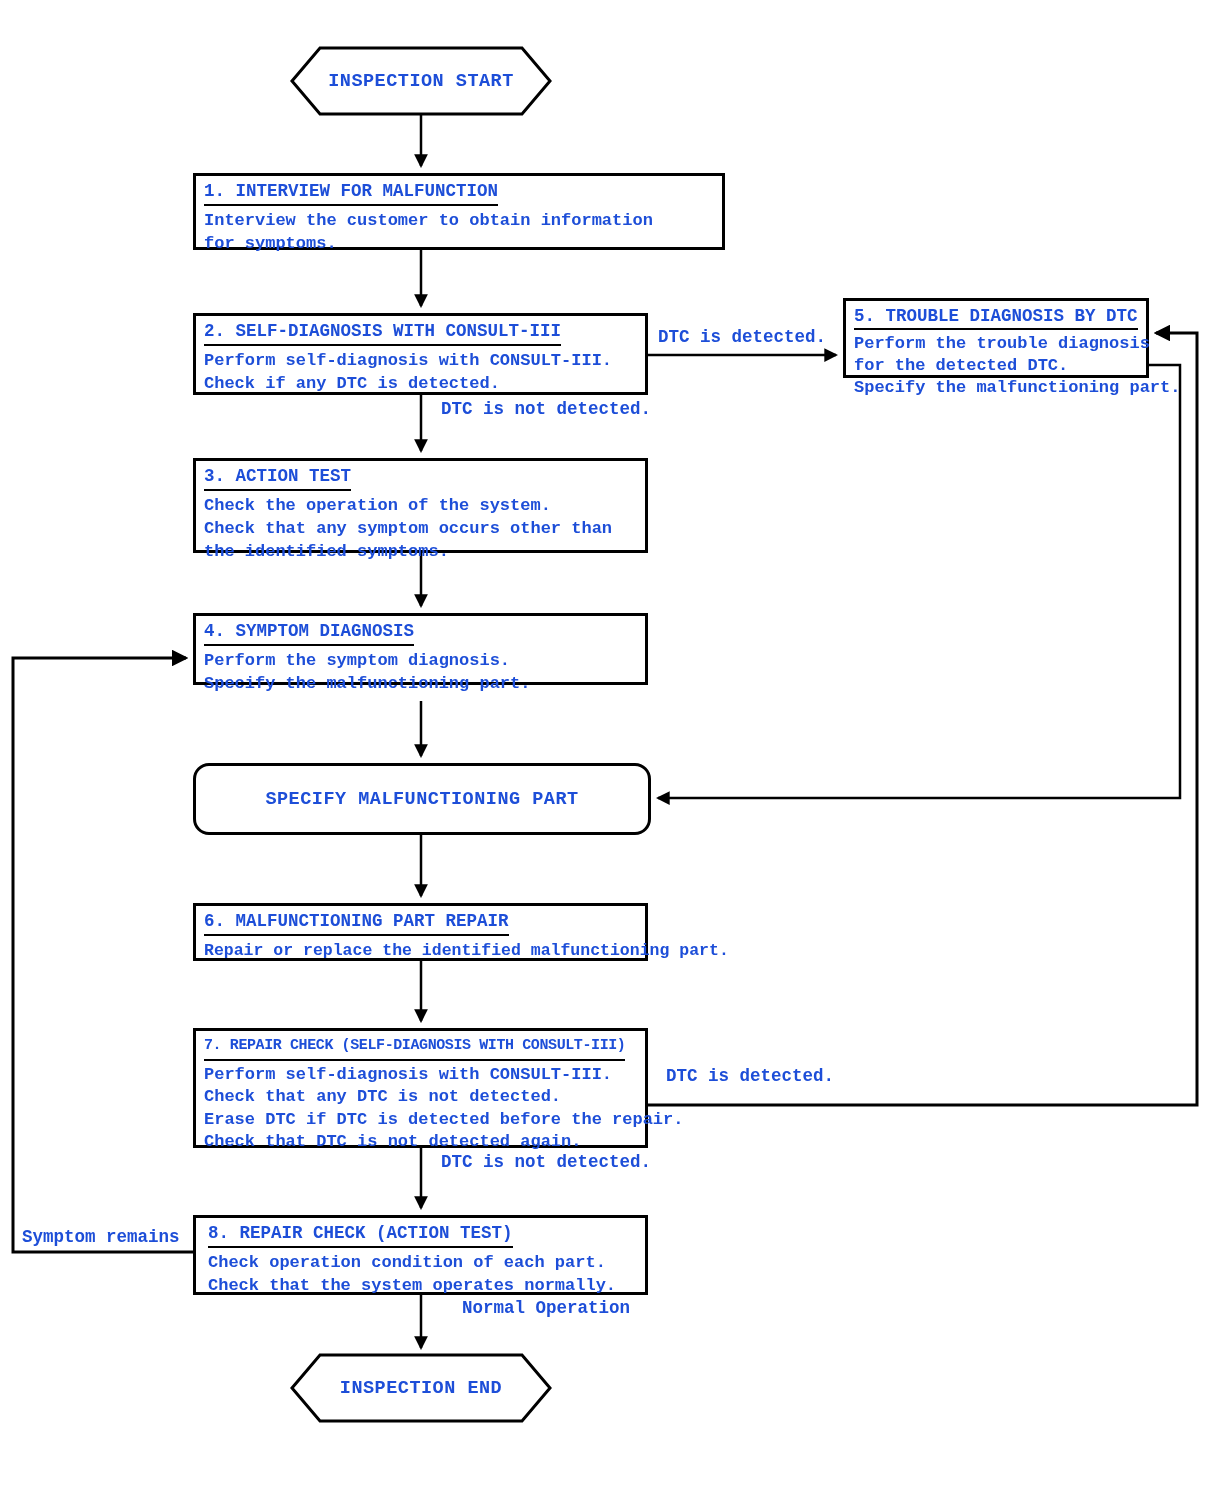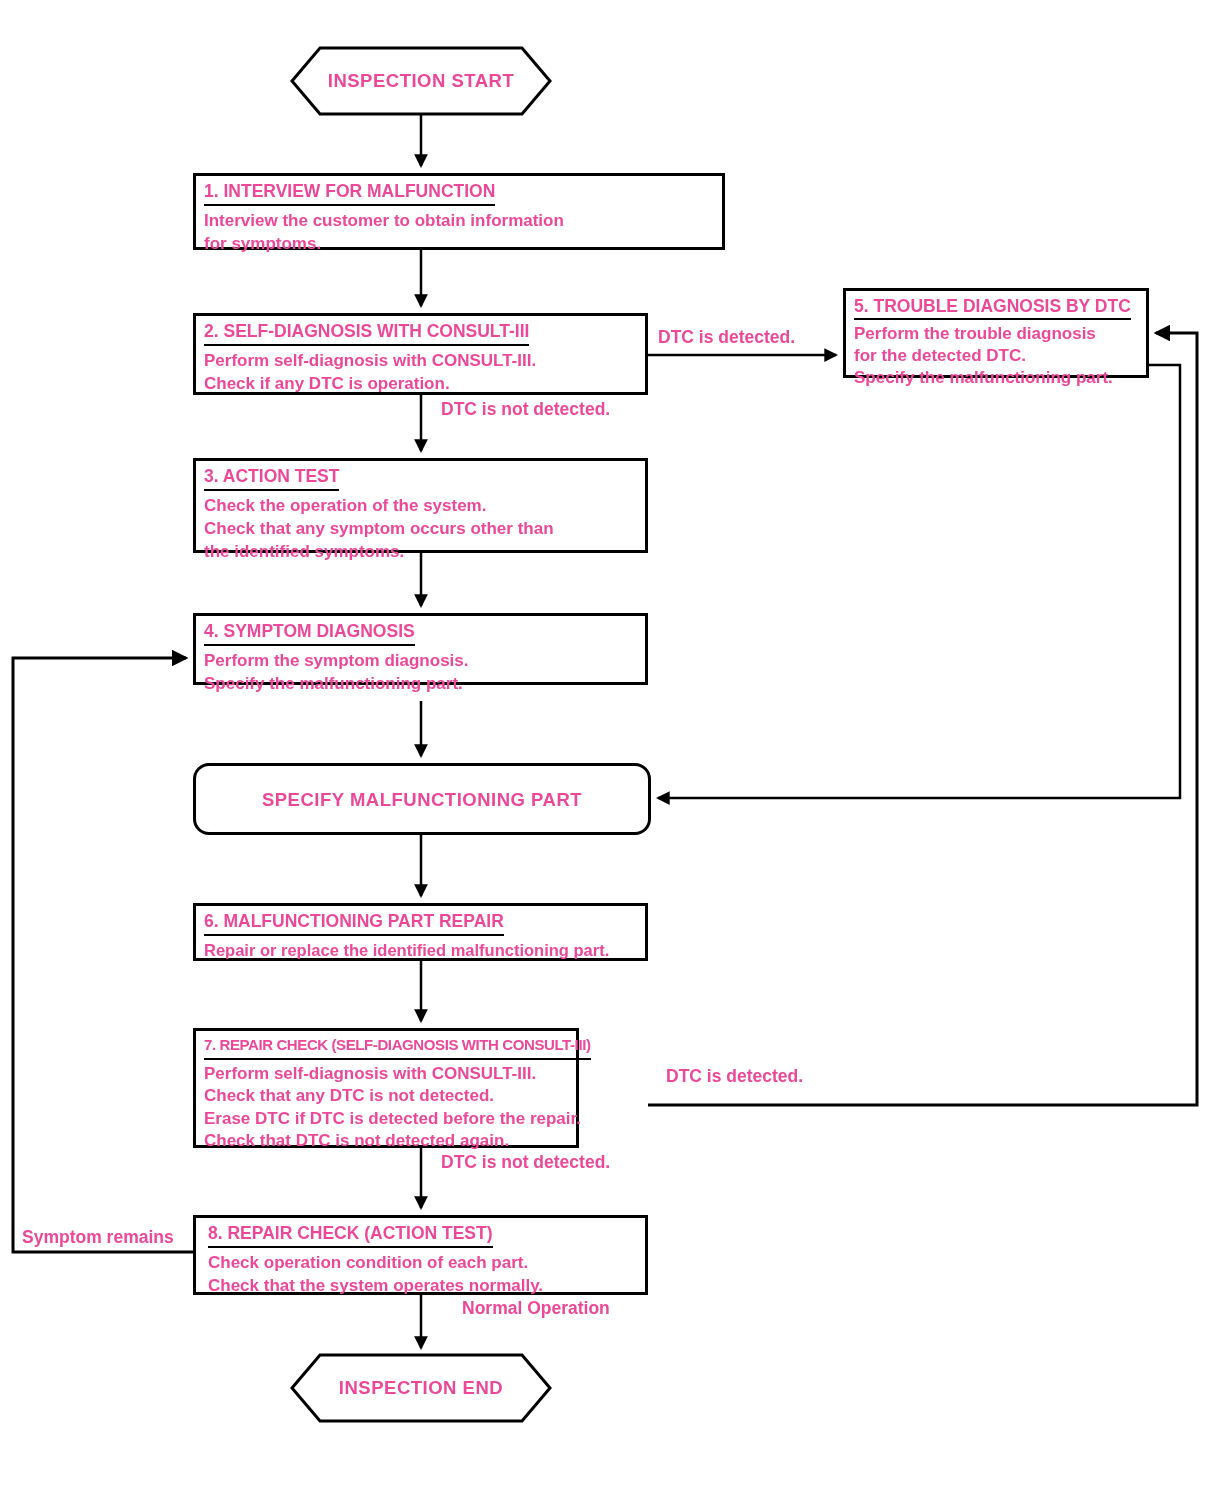--- a/index.html
+++ b/index.html
@@ -1,21 +1,21 @@
 <!DOCTYPE html>
 <html><head>
 <meta charset="utf-8">
 <style>
   html,body{margin:0;padding:0;background:#fff;}
   #canvas{
     position:relative;
     width:1216px;height:1510px;
     background:#fff;
-    font-family:Liberation Sans, sans-serif;
-    color:#ec4899;
+    font-family:Liberation Mono, monospace;
+    color:#1d4ed8;
     overflow:hidden;
   }
   #wires{position:absolute;left:0;top:0;width:1216px;height:1510px;}
   .node{
     position:absolute;
     box-sizing:border-box;
     border:3px solid #000;
     background:#fff;
     padding:4px 8px 2px 8px;
     font-size:17px;
@@ -94,24 +94,24 @@
 
   <div class="node" style="left:193px;top:173px;width:532px;height:77px;">
     <span class="title">1. INTERVIEW FOR MALFUNCTION</span>
     <div class="bodyline">Interview the customer to obtain information</div>
     <div class="bodyline">for symptoms.</div>
   </div>
 
   <div class="node" style="left:193px;top:313px;width:455px;height:82px;">
     <span class="title">2. SELF-DIAGNOSIS WITH CONSULT-III</span>
     <div class="bodyline">Perform self-diagnosis with CONSULT-III.</div>
-    <div class="bodyline">Check if any DTC is operation.</div>
+    <div class="bodyline">Check if any DTC is detected.</div>
   </div>
 
-  <div class="node" style="left:843px;top:288px;width:306px;height:90px;line-height:22px;">
+  <div class="node" style="left:843px;top:298px;width:306px;height:80px;line-height:22px;">
     <span class="title">5. TROUBLE DIAGNOSIS BY DTC</span>
     <div class="bodyline">Perform the trouble diagnosis</div>
     <div class="bodyline">for the detected DTC.</div>
     <div class="bodyline">Specify the malfunctioning part.</div>
   </div>
 
   <div class="node" style="left:193px;top:458px;width:455px;height:95px;">
     <span class="title">3. ACTION TEST</span>
     <div class="bodyline">Check the operation of the system.</div>
     <div class="bodyline">Check that any symptom occurs other than</div>
@@ -126,21 +126,21 @@
 
   <div class="node rounded" style="left:193px;top:763px;width:458px;height:72px;">
     <span>SPECIFY MALFUNCTIONING PART</span>
   </div>
 
   <div class="node" style="left:193px;top:903px;width:455px;height:58px;">
     <span class="title">6. MALFUNCTIONING PART REPAIR</span>
     <div class="bodyline" style="font-size:16.5px;">Repair or replace the identified malfunctioning part.</div>
   </div>
 
-  <div class="node" style="left:193px;top:1028px;width:386px;height:120px;line-height:22.5px;padding-top:3px;">
+  <div class="node" style="left:193px;top:1028px;width:455px;height:120px;line-height:22.5px;padding-top:3px;">
     <span class="title condensed">7. REPAIR CHECK (SELF-DIAGNOSIS WITH CONSULT-III)</span>
     <div class="bodyline">Perform self-diagnosis with CONSULT-III.</div>
     <div class="bodyline">Check that any DTC is not detected.</div>
     <div class="bodyline">Erase DTC if DTC is detected before the repair.</div>
     <div class="bodyline">Check that DTC is not detected again.</div>
   </div>
 
   <div class="node" style="left:193px;top:1215px;width:455px;height:80px;padding-left:12px;">
     <span class="title">8. REPAIR CHECK (ACTION TEST)</span>
     <div class="bodyline">Check operation condition of each part.</div>

